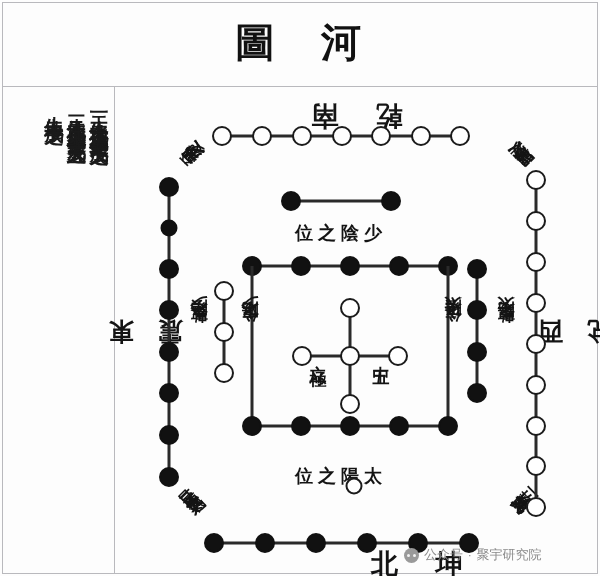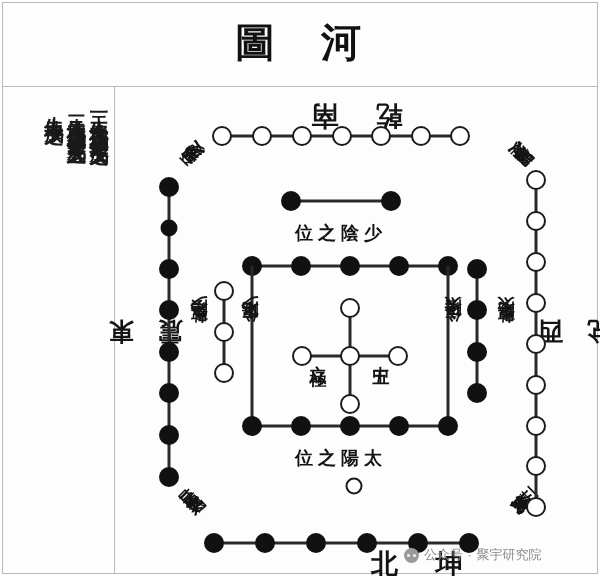--- a/index.html
+++ b/index.html
@@ -251,21 +251,21 @@
     <div class="bar v" style="left:136px; top:178px; height:160px;"></div>
     <div class="bar v" style="left:332px; top:178px; height:160px;"></div>
 
     <div class="bar h" style="left:136px; top:338px; width:196px;"></div>
     <div class="dot black" style="left:136px; top:338px;"></div>
     <div class="dot black" style="left:185px; top:338px;"></div>
     <div class="dot black" style="left:234px; top:338px;"></div>
     <div class="dot black" style="left:283px; top:338px;"></div>
     <div class="dot black" style="left:332px; top:338px;"></div>
 
-    <div class="lab h" style="left:225px; top:370px;">位之陽太</div>
+    <div class="lab h" style="left:225px; top:388px;">位之陽太</div>
 
     <div class="dot white" style="left:238px; top:398px; width:17px; height:17px;"></div>
 
 
     <div class="bar h" style="left:98px; top:455px; width:256px;"></div>
     <div class="dot black" style="left:98px; top:455px;"></div>
     <div class="dot black" style="left:149px; top:455px;"></div>
     <div class="dot black" style="left:200px; top:455px;"></div>
     <div class="dot black" style="left:251px; top:455px;"></div>
     <div class="dot black" style="left:302px; top:455px;"></div>

